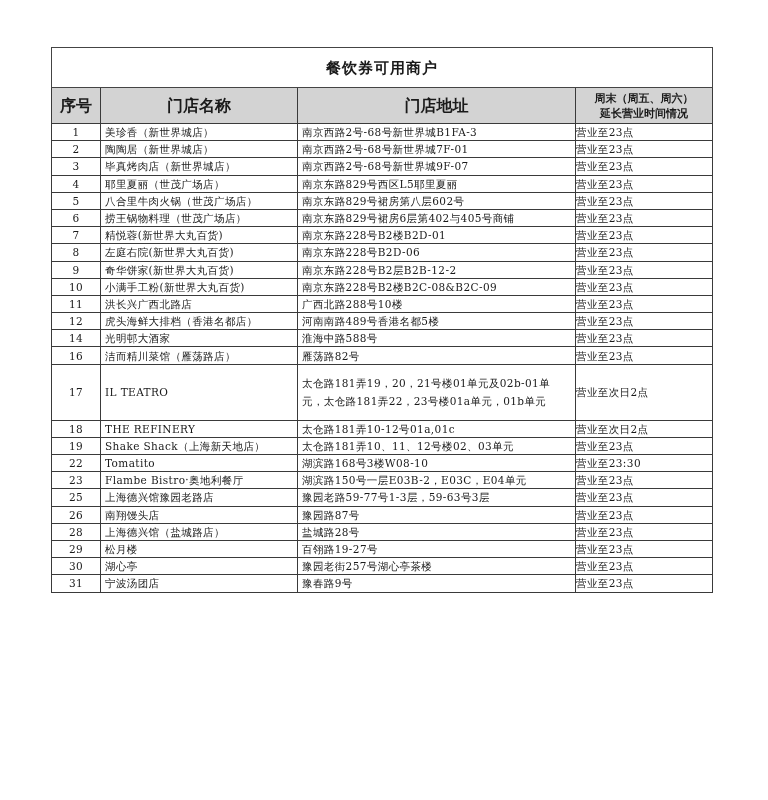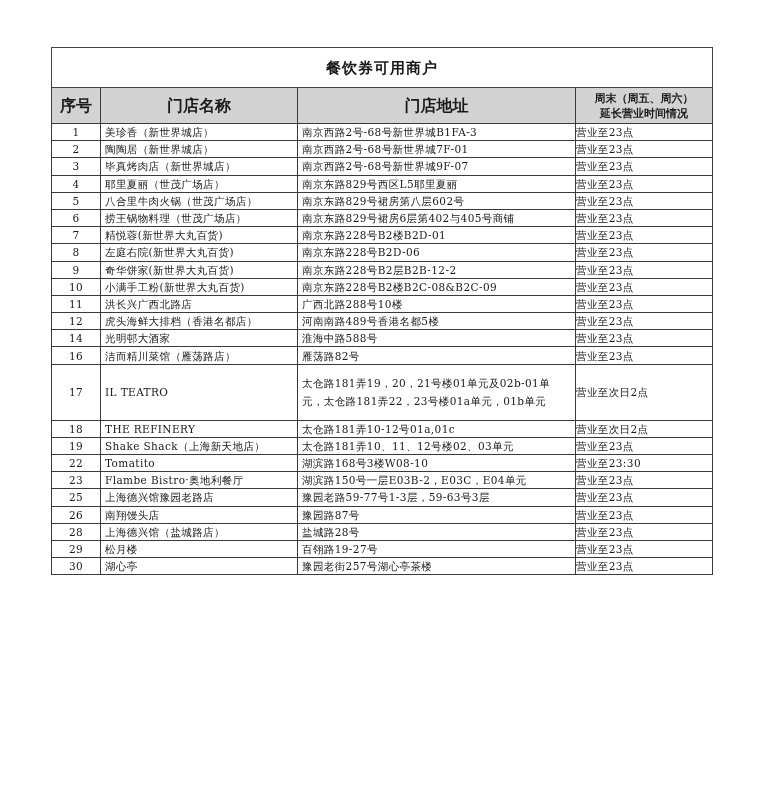--- a/index.html
+++ b/index.html
@@ -194,15 +194,21 @@
           <td class="c-name">松月楼</td>
           <td class="c-addr">百翎路19-27号</td>
           <td class="c-hours">营业至23点</td>
         </tr>
         <tr>
           <td class="c-no">30</td>
           <td class="c-name">湖心亭</td>
           <td class="c-addr">豫园老街257号湖心亭茶楼</td>
           <td class="c-hours">营业至23点</td>
         </tr>
+        <tr>
+          <td class="c-no">31</td>
+          <td class="c-name">宁波汤团店</td>
+          <td class="c-addr">豫春路9号</td>
+          <td class="c-hours">营业至23点</td>
+        </tr>
       </tbody>
   </table>
 </div>
 
 </body></html>

